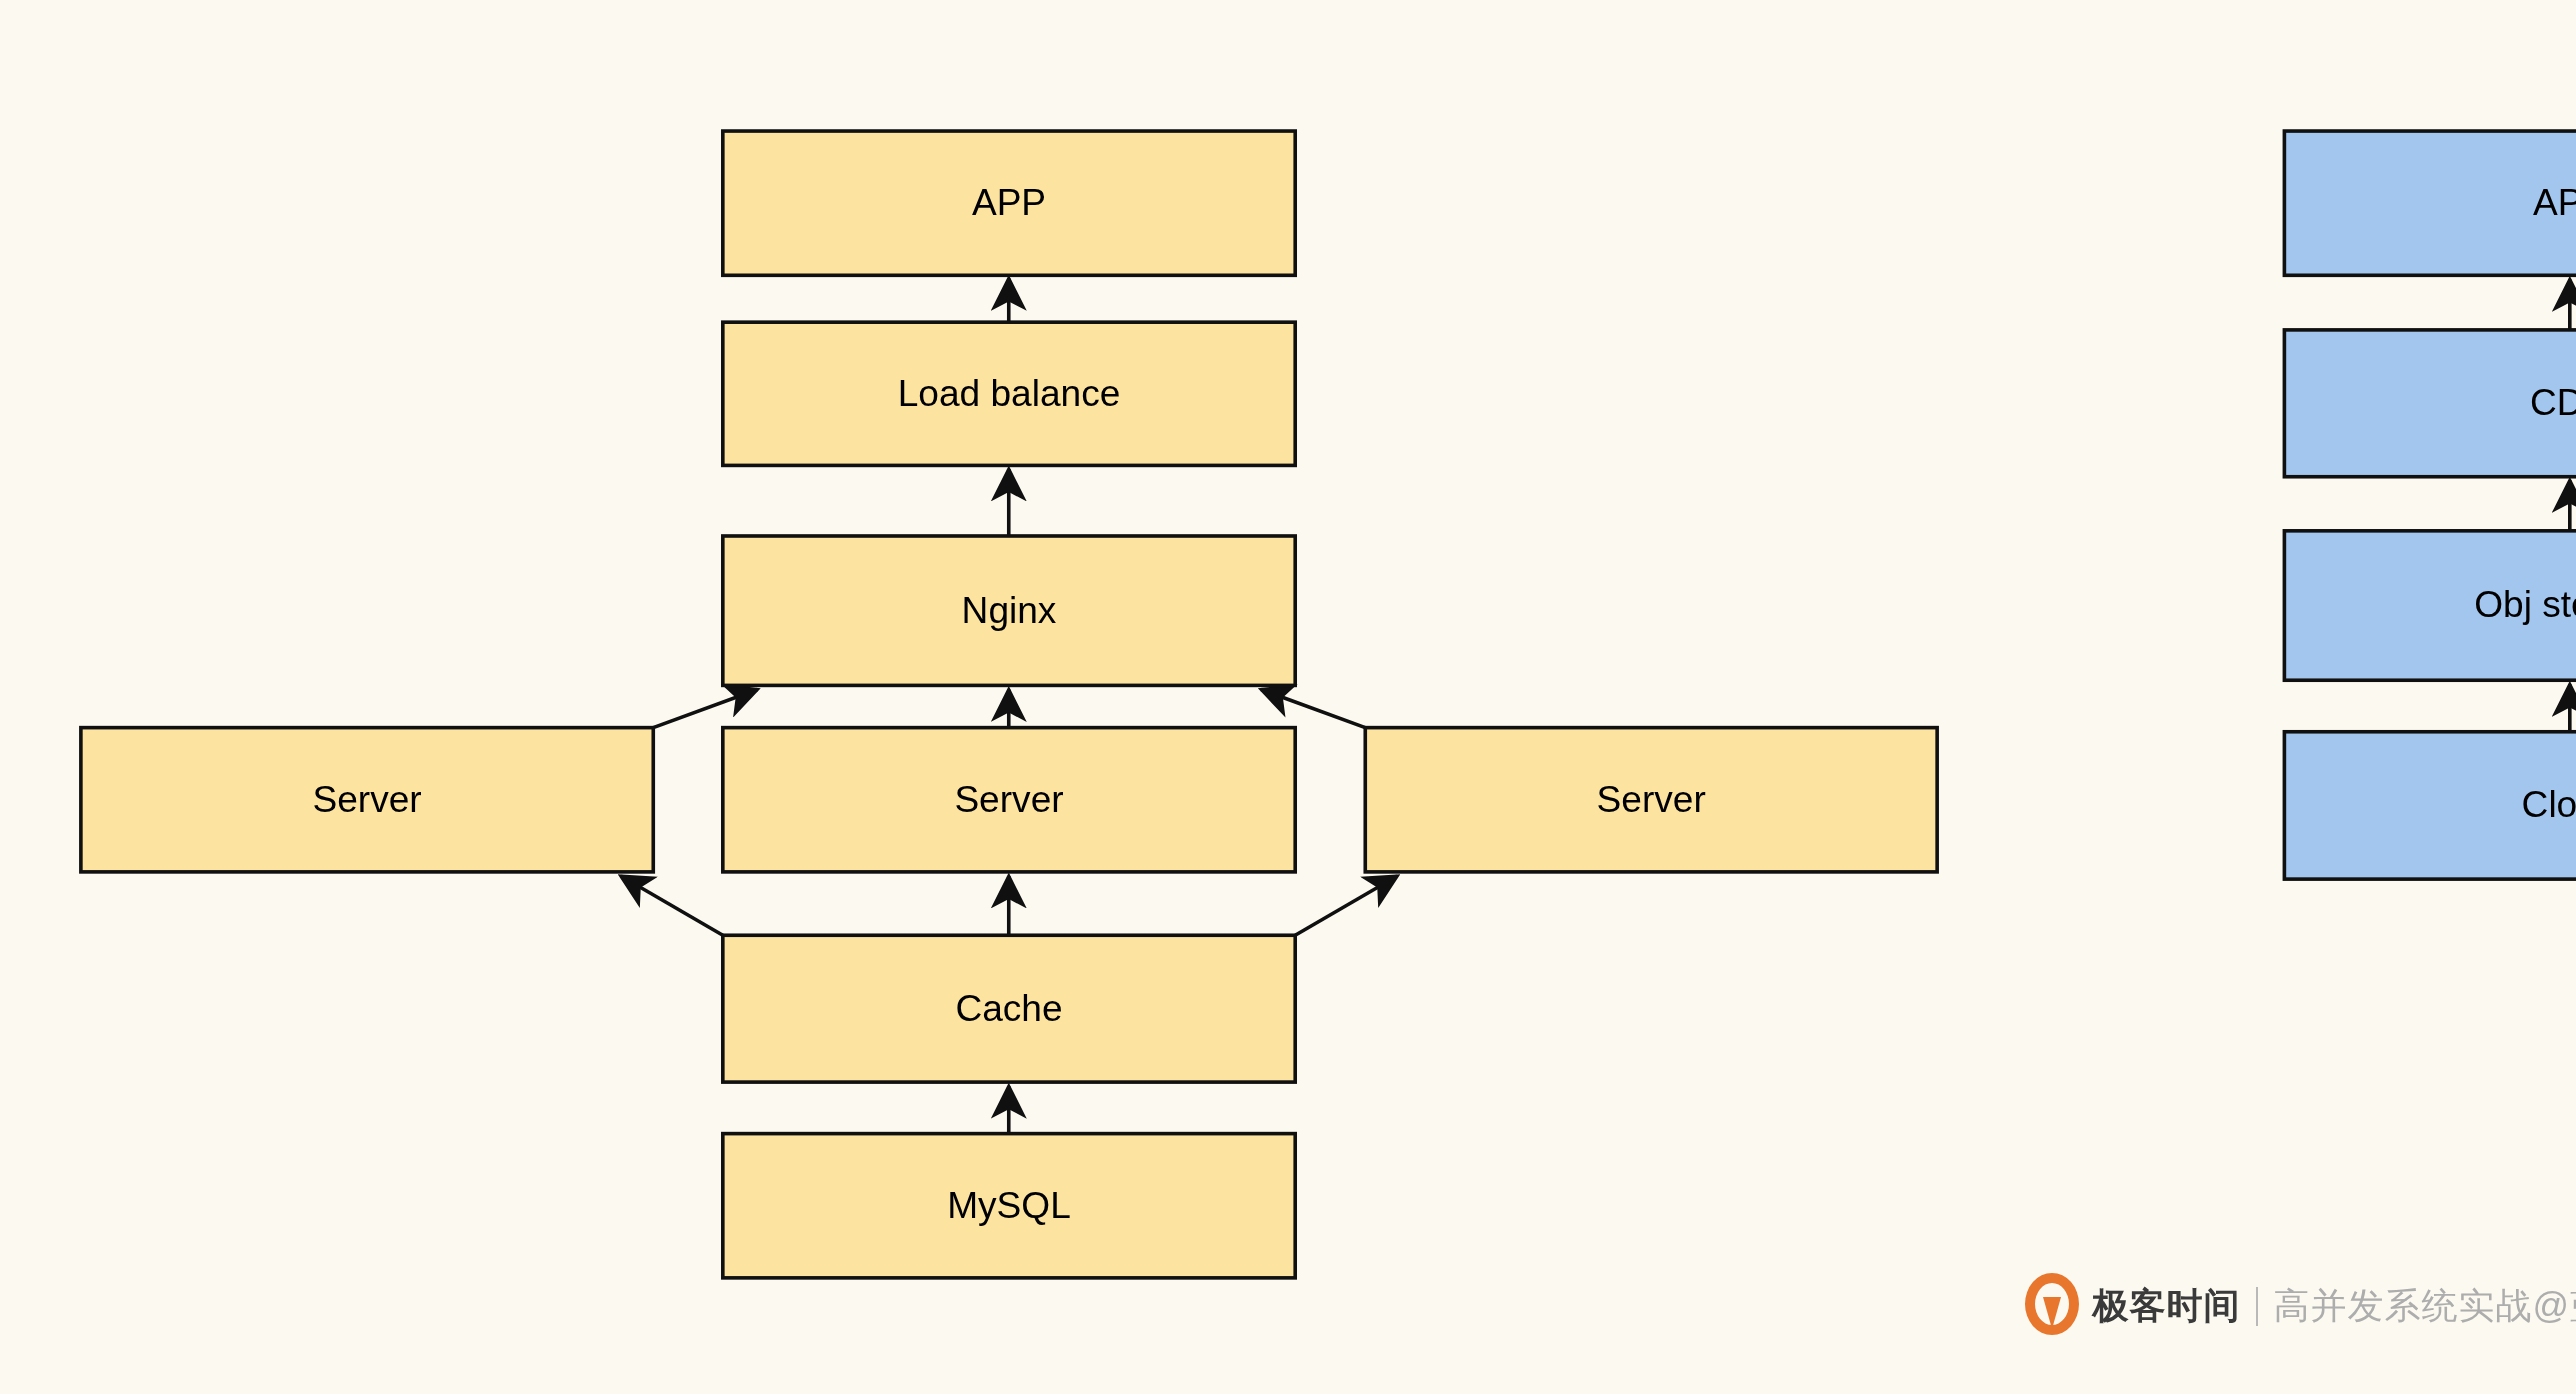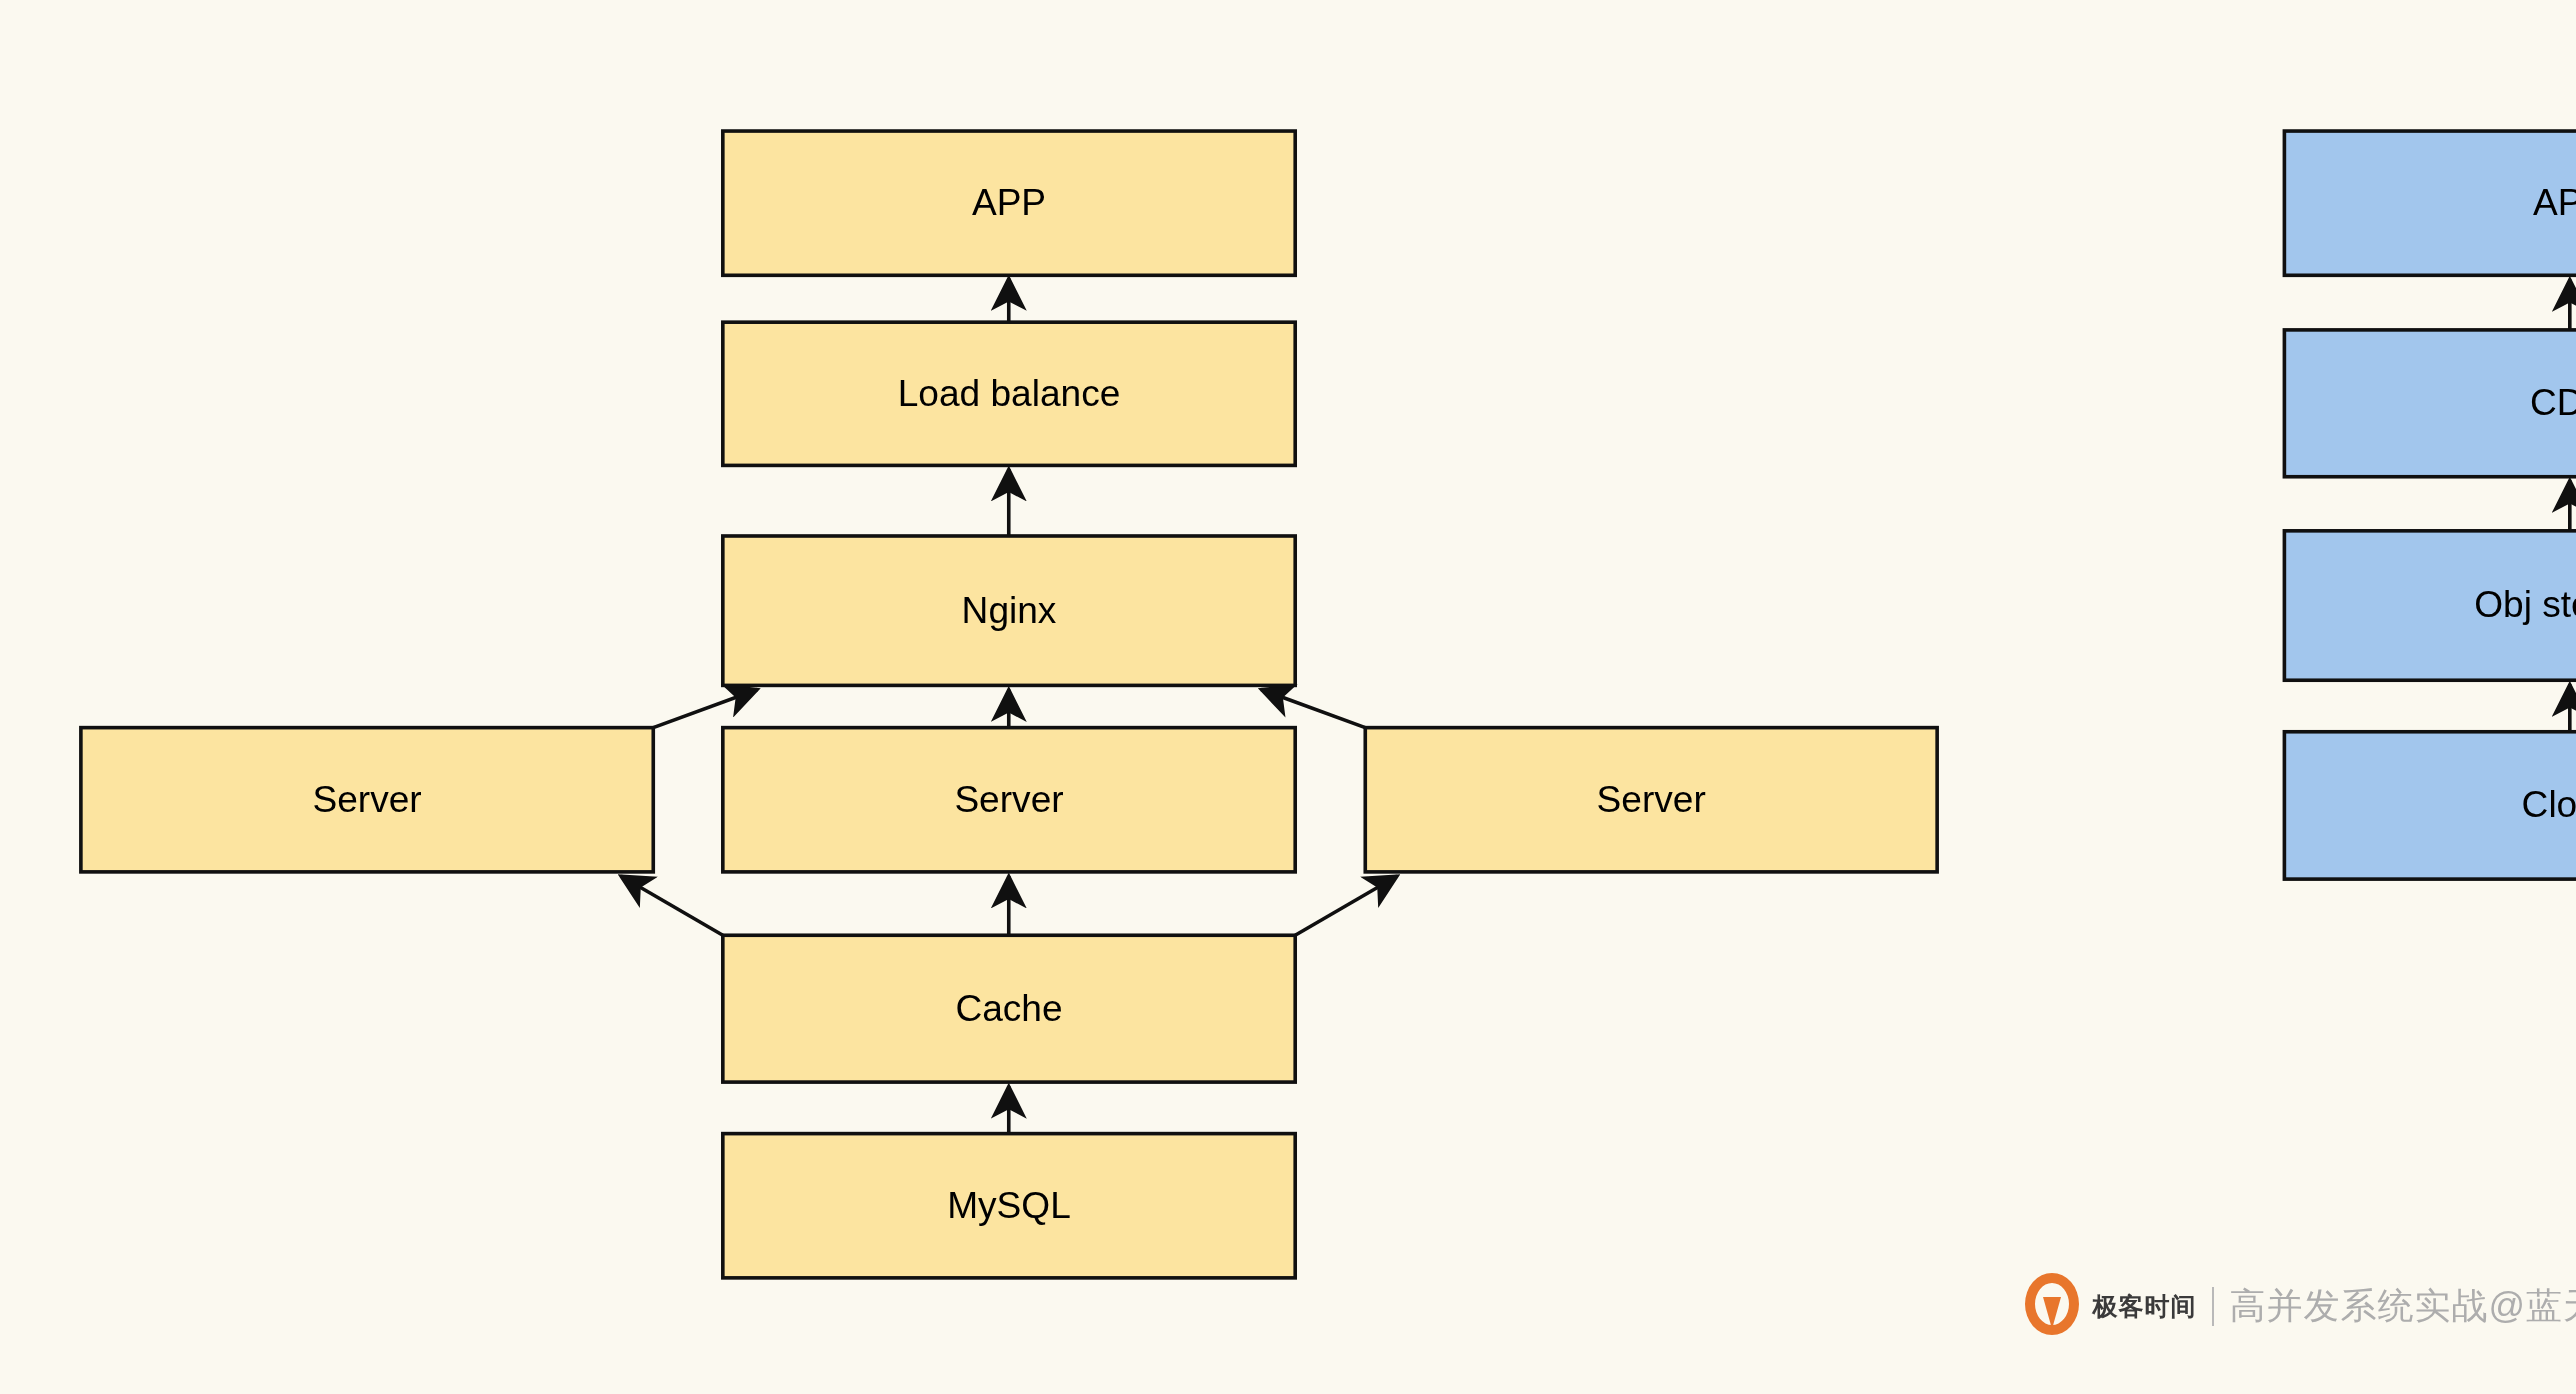--- a/index.html
+++ b/index.html
@@ -79,21 +79,21 @@
     position: absolute;
     left: 17.5px;
     top: 24px;
     width: 0; height: 0;
     border-left: 9.3px solid transparent;
     border-right: 9.3px solid transparent;
     border-top: 32px solid #E8762C;
   }
   .wm-brand {
     font-family: "Liberation Sans", sans-serif;
-    font-size: 25px;
+    font-size: 36px;
     font-weight: bold;
     color: #3A3A3A;
     letter-spacing: 1px;
     white-space: nowrap;
   }
   .wm-sep {
     width: 2.1px;
     height: 39px;
     background: #B9B9B9;
     margin: 0 15.5px;

